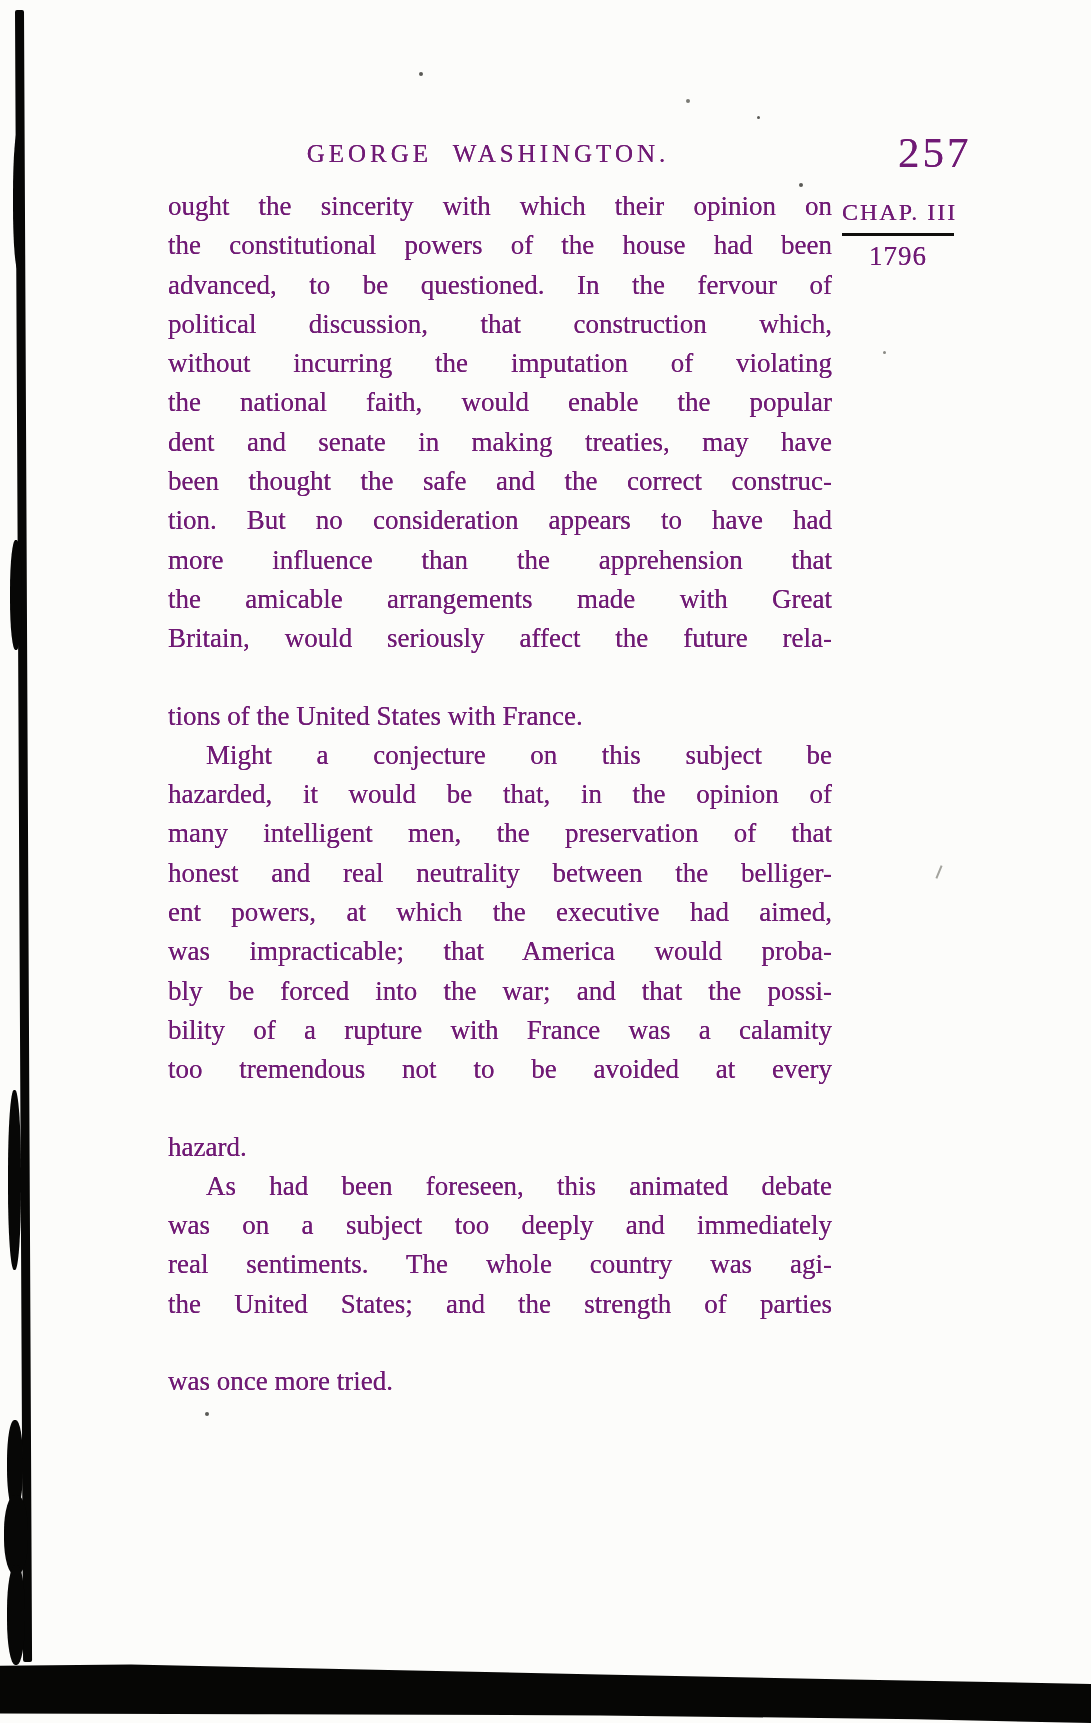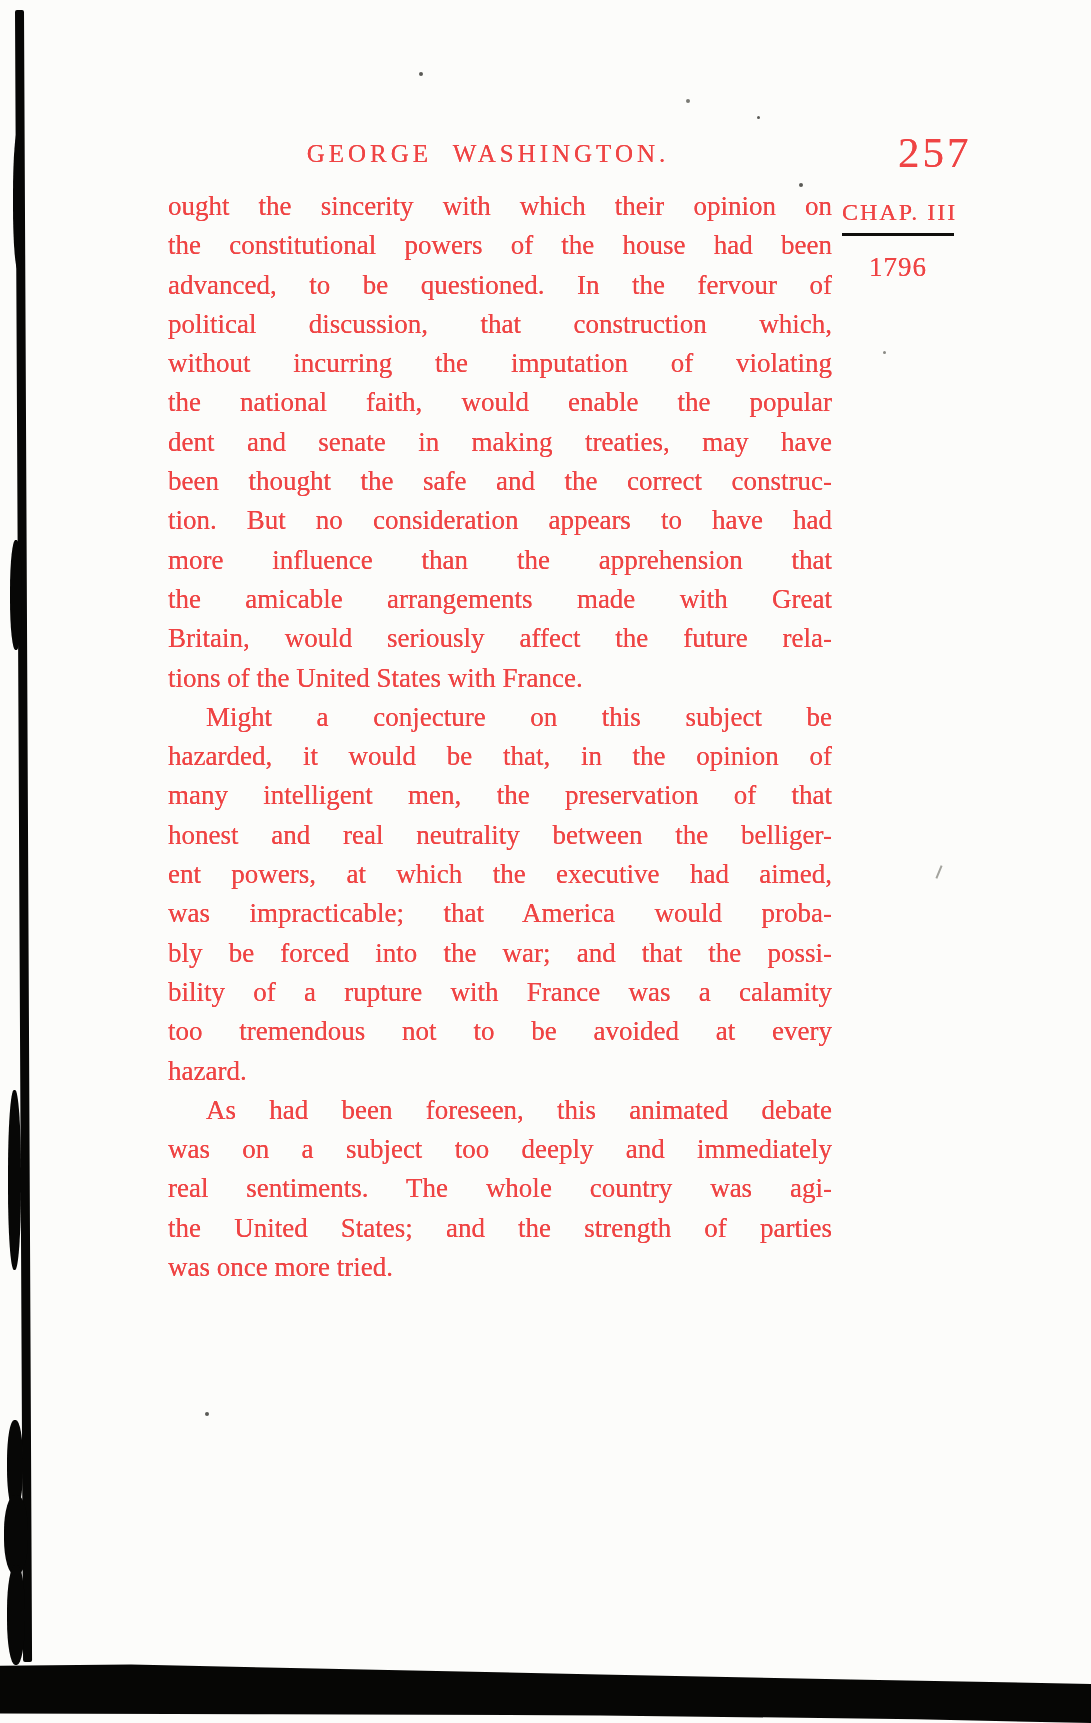--- a/index.html
+++ b/index.html
@@ -3,21 +3,21 @@
 <meta charset="utf-8">
 <style>
   html, body { margin: 0; padding: 0; background: #e8e8e6; }
   .page {
     position: relative;
     width: 1091px;
     height: 1723px;
     background: #fcfcfa;
     overflow: hidden;
     font-family: "Liberation Serif", "DejaVu Serif", serif;
-    color: #ef4444;
+    color: #701a75;
   }
 
   
   .edge-line {
     position: absolute;
     left: 15px; top: 10px;
     width: 9px; height: 1652px;
     background: #070706;
     transform: rotate(-0.28deg);
     transform-origin: top center;
@@ -71,34 +71,34 @@
   .sidenote { position: absolute; left: 842px; top: 199px; width: 112px; }
   .sidenote .chapter {
     font-size: 24px; letter-spacing: 2px; white-space: nowrap;
     text-shadow: 0 0 0.5px currentColor;
   }
   .sidenote .rule {
     margin-top: 7px;
     width: 112px; height: 3px; background: #0f0e0c;
   }
   .sidenote .year {
-    margin-top: 16px; text-align: center;
+    margin-top: 5px; text-align: center;
     font-size: 27px; letter-spacing: 1px;
     text-shadow: 0 0 0.5px currentColor;
   }
 
   
   .body-text {
     position: absolute; left: 168px; top: 187px;
     width: 664px;
     font-size: 27px; line-height: 39.3px;
     text-shadow: 0 0 0.6px currentColor;
   }
   .line { text-align: justify; text-align-last: justify; }
-  .line.last { text-align-last: left; }
+  .line.last { text-align-last: left; margin-top: 38px; }
   .line.indent { text-indent: 38px; }
 </style>
 </head>
 <body>
 
 <div class="page">
 
   <div class="edge-line"></div>
   <div class="edge-blob blob-a"></div>
   <div class="edge-blob blob-b"></div>

